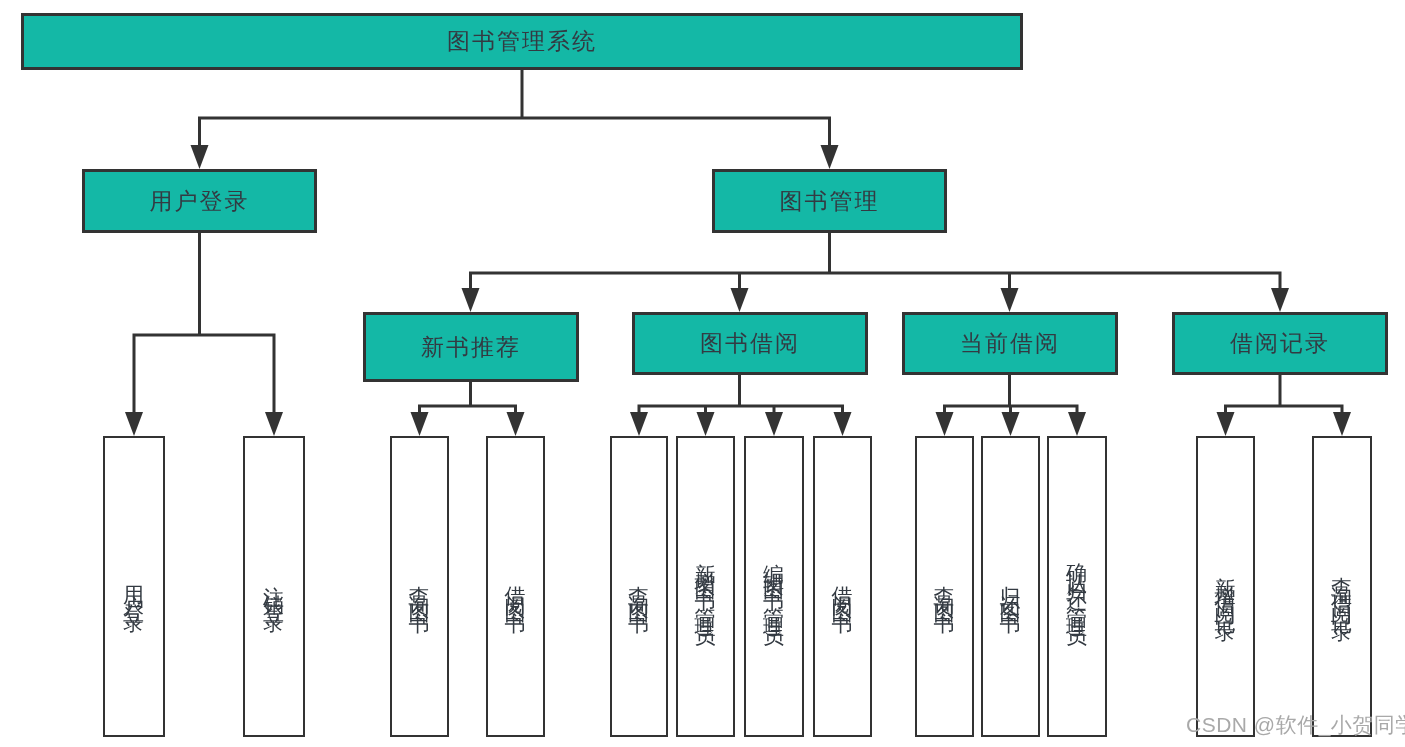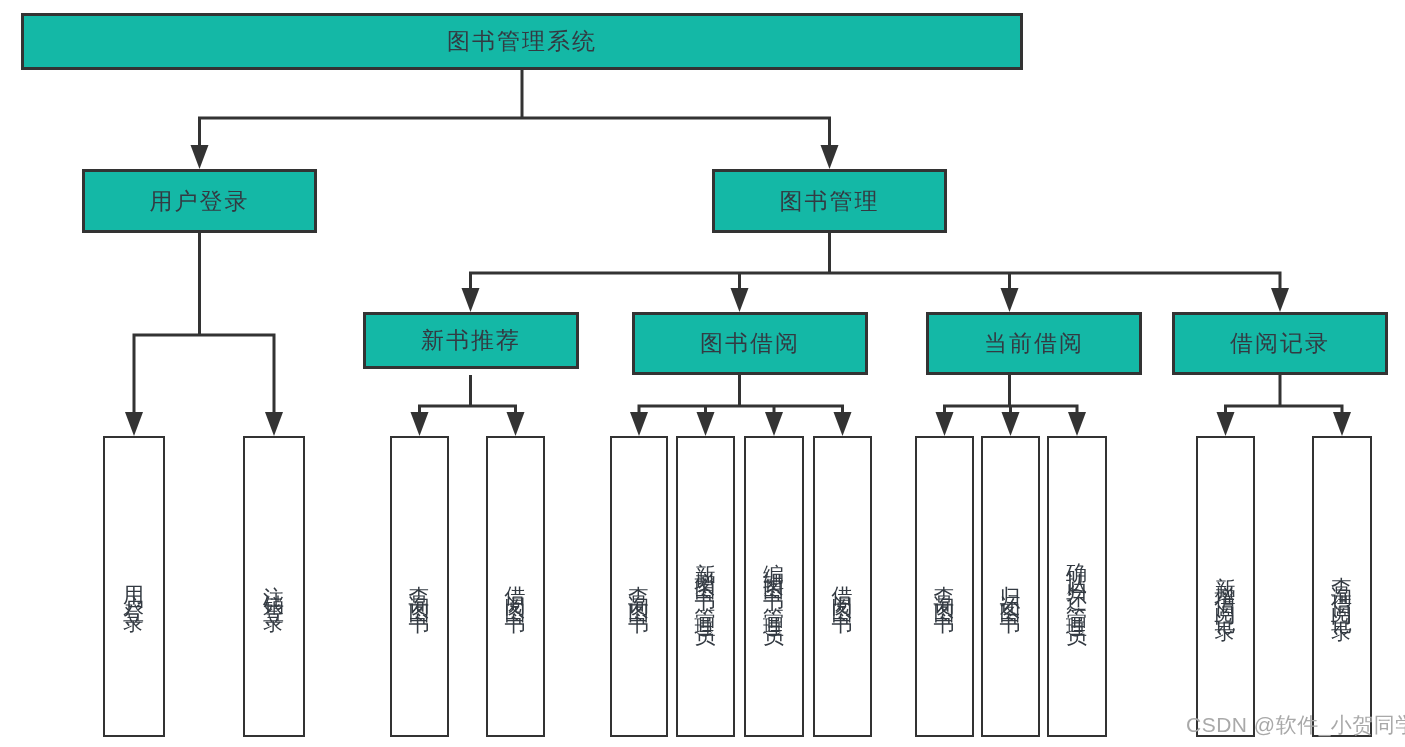--- a/index.html
+++ b/index.html
@@ -41,23 +41,23 @@
     text-orientation:mixed;
     font-size:21px;
     letter-spacing:9px;
     line-height:1;
     white-space:nowrap;
   }
   
   #root-box   {left:21px;  top:13px;  width:1002px; height:57px;}
   #login-box  {left:82px;  top:169px; width:235px;  height:64px;}
   #books-box  {left:712px; top:169px; width:235px;  height:64px;}
-  #rec-box    {left:363px; top:312px; width:216px;  height:57px;}
+  #rec-box    {left:363px; top:312px; width:216px;  height:70px;}
   #borrow-box {left:632px; top:312px; width:236px;  height:63px;}
-  #current-box{left:902px; top:312px; width:216px;  height:63px;margin-left:24px;}
+  #current-box{left:902px; top:312px; width:216px;  height:63px;}
   #record-box {left:1172px;top:312px; width:216px;  height:63px;}
   .leaf{top:436px;height:301px;}
   #leaf-g1-1{left:103px; width:62px;}
   #leaf-g1-2{left:243px; width:62px;}
   #leaf-g2-1{left:390px; width:59px;}
   #leaf-g2-2{left:486px; width:59px;}
   #leaf-g3-1{left:610px; width:58px;}
   #leaf-g3-2{left:676px; width:59px;}
   #leaf-g3-3{left:744px; width:60px;}
   #leaf-g3-4{left:813px; width:59px;}

